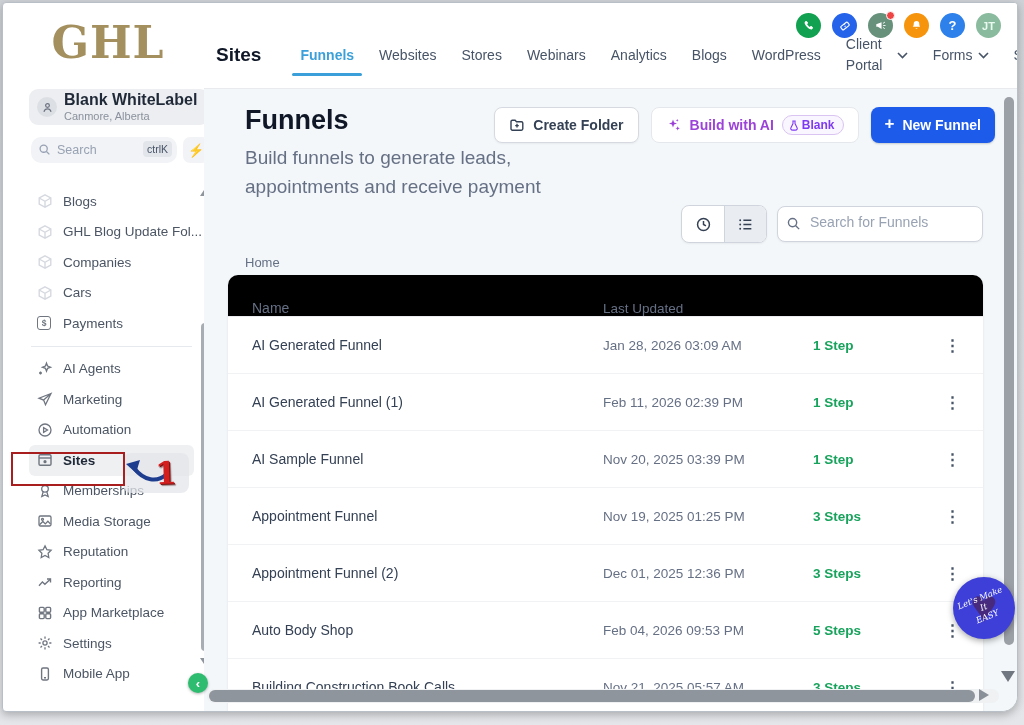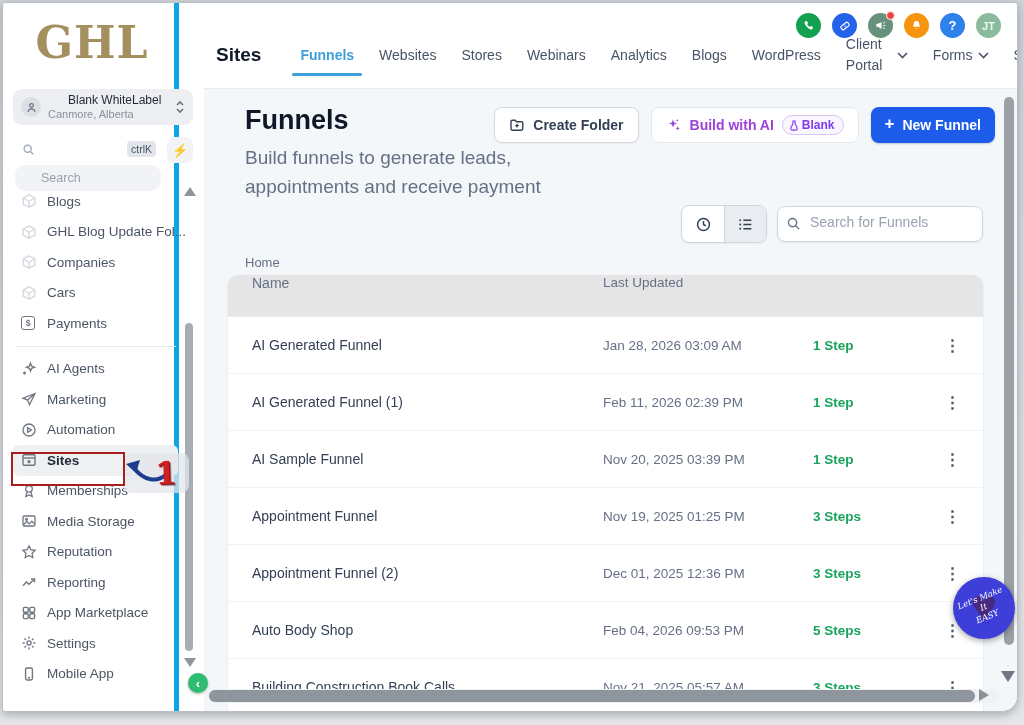--- a/index.html
+++ b/index.html
@@ -3,32 +3,32 @@
 <meta charset="utf-8">
 <style>
   * { margin:0; padding:0; box-sizing:border-box; }
   html,body { width:1024px; height:725px; font-family:"Liberation Sans", sans-serif; background:#dfe2e5; }
   .stage { position:relative; width:1024px; height:725px; overflow:hidden; background:linear-gradient(#cfd3d7,#e4e6e9); }
   .window { position:absolute; left:2px; top:2px; width:1016px; height:710px; background:#fff;
             border:1px solid #b9bfc6; border-radius:4px 4px 16px 4px; overflow:hidden;
             box-shadow:0 3px 8px rgba(0,0,0,.25); }
 
   
-  .sidebar { position:absolute; left:0; top:0; width:176px; height:100%; background:#fff; border-right:5px solid #0ea5e9; }
+  .sidebar { position:absolute; left:16px; top:0; width:200px; height:100%; background:#fff; border-right:5px solid #0ea5e9; }
   .logo { position:absolute; top:14px; left:0; width:178px; text-align:center;
           font-family:"DejaVu Serif", serif; font-weight:700; font-size:44px; letter-spacing:1px; color:#a3905e; }
   .account { position:absolute; top:86px; left:10px; width:180px; height:36px; background:#eceef1; border-radius:9px;
              display:flex; align-items:center; padding:0 8px; gap:7px; cursor:pointer; }
   .account .avchip { width:20px; height:20px; border-radius:50%; background:#dcdfe4; display:flex; align-items:center; justify-content:center; color:#6b7280; flex:0 0 20px; }
-  .account .acc-name { font-size:12px; font-weight:400; color:#1f2937; line-height:1.25; white-space:nowrap;margin-left:20px; }
+  .account .acc-name { font-size:16px; font-weight:700; color:#1f2937; line-height:1.25; white-space:nowrap; }
   .account .acc-loc { font-size:11px; color:#8a919c; line-height:1.2; white-space:nowrap; }
   .account .updown { margin-left:auto; color:#6b7280; }
   .sb-search-row { position:absolute; top:134px; left:12px; width:180px; display:flex; gap:6px; }
   .sb-search { width:146px; height:26px; background:#f1f3f6; border:none; border-radius:10px; font-size:12.5px;
-               color:#667085; padding:0 38px 0 26px; outline:none;margin-top:28px; }
+               color:#667085; padding:0 38px 0 26px; outline:none; }
   .sb-search::placeholder { color:#98a2b3; }
   .sb-search-wrap { position:relative; }
   .sb-search-wrap .mag { position:absolute; left:7px; top:6px; color:#98a2b3; }
   .kbd { position:absolute; right:5px; top:4px; background:#e2e5ea; color:#475467; border-radius:4px; font-size:10.5px; padding:2px 4px; }
   .bolt-btn { width:26px; height:26px; background:#f1f3f6; border-radius:7px; display:flex; align-items:center; justify-content:center;
               color:#2fbf71; font-size:13px; cursor:pointer; }
   .nav-list { position:absolute; top:183px; left:10px; width:165px; }
   .nav-item { height:30.5px; display:flex; align-items:center; gap:10px; padding:0 8px; border-radius:6px;
               font-size:13.5px; color:#4b5563; cursor:pointer; white-space:nowrap; }
   .nav-item .nicon { display:flex; width:16px; color:#6f7680; flex:0 0 16px; }
@@ -86,21 +86,21 @@
   .seg > div { width:42px; height:36px; display:flex; align-items:center; justify-content:center; color:#344054; cursor:pointer; }
   .seg .seg-right { background:#e9edf1; border-left:1px solid #d0d5dd; }
   .search-funnels { position:relative; }
   .search-funnels input { width:206px; height:36px; border:1px solid #d0d5dd; border-radius:8px; padding:0 10px 4px 32px;
                           font-size:14px; color:#667085; outline:none; background:#fff; box-shadow:0 1px 2px rgba(16,24,40,.05); }
   .search-funnels input::placeholder { color:#98a2b3; }
   .search-funnels .mag { position:absolute; left:9px; top:10px; color:#667085; }
   .breadcrumb { position:absolute; left:41px; top:166px; font-size:13px; color:#667085; cursor:pointer; }
   .card { position:absolute; left:24px; right:34px; top:186px; bottom:-40px; background:#fff; border-radius:10px;
           box-shadow:0 1px 3px rgba(16,24,40,.08); overflow:hidden; }
-  .thead { display:flex; align-items:flex-start; height:42px; background:#e5e5e5; border-bottom:1px solid #eaecf0;
+  .thead { display:flex; align-items:flex-end; height:42px; background:#000000; border-bottom:1px solid #eaecf0;
            font-size:13px; color:#667085; }
   .trow { display:flex; align-items:center; height:57px; border-bottom:1px solid #f0f2f4; background:#fff; cursor:pointer; }
   .col-name { flex:1; padding-left:24px; font-size:14px; color:#344054; font-weight:500; }
   .thead .col-name { font-weight:400; color:#667085; }
   .col-date { width:210px; font-size:13.5px; color:#667085; }
   .col-steps { width:110px; font-size:13.5px; font-weight:700; color:#18a35c; }
   .col-menu { width:60px; text-align:center; font-size:16px; color:#475467; font-weight:700; cursor:pointer; letter-spacing:1px; }
 
   
   .easy-badge { position:absolute; left:950px; top:574px; width:62px; height:62px; border-radius:50%; background:#3d3fd8;

